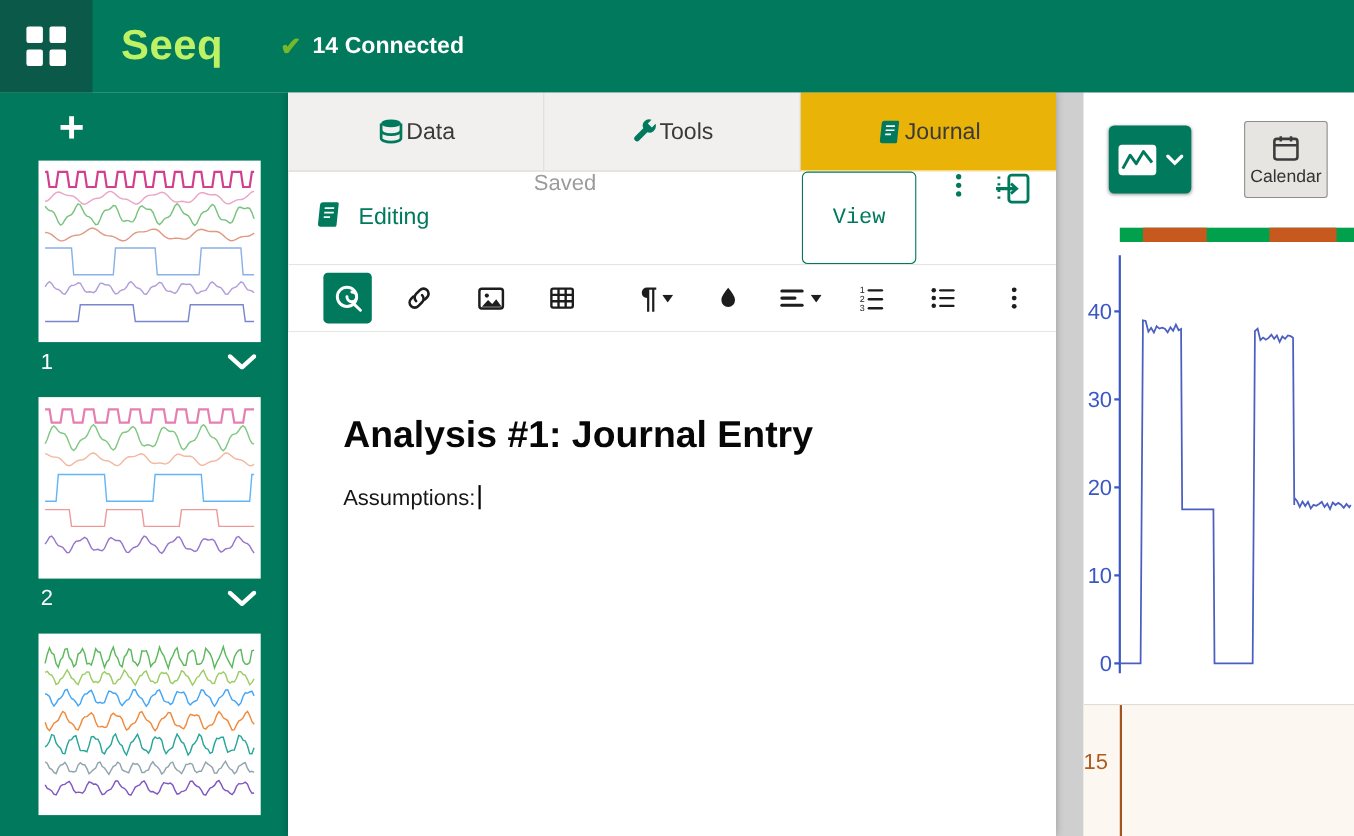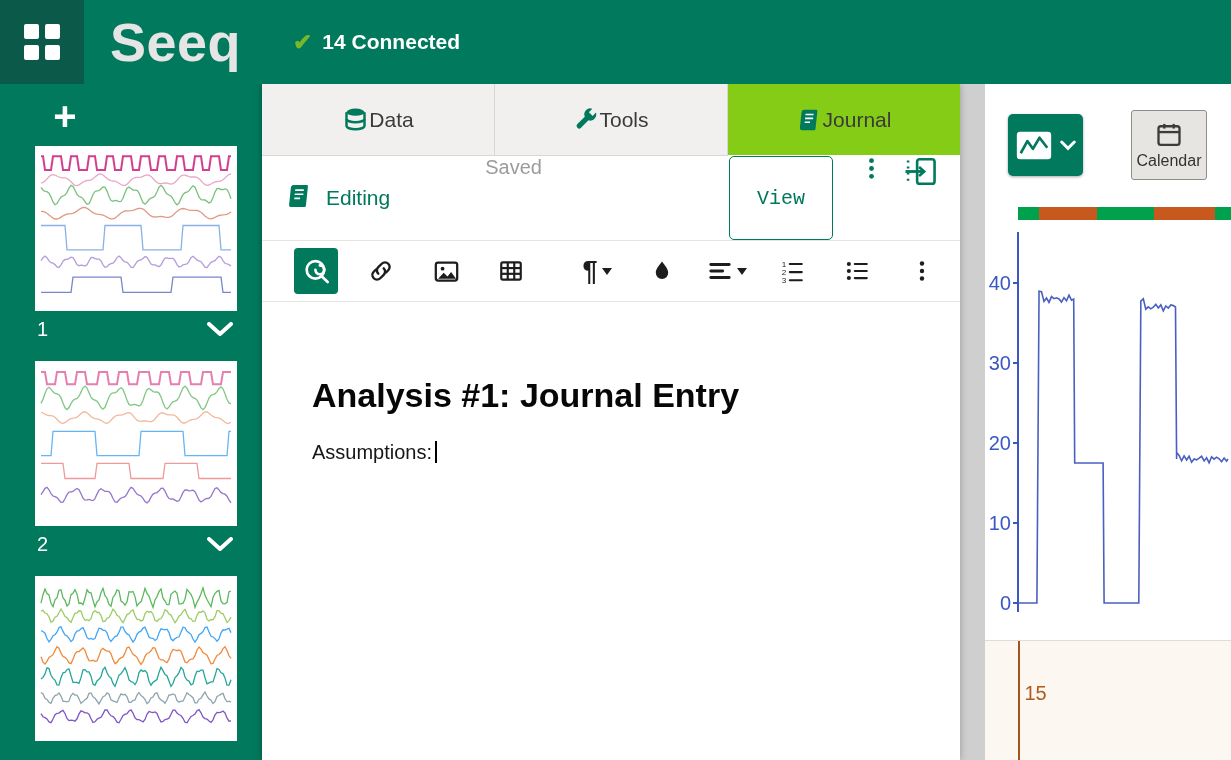--- a/index.html
+++ b/index.html
@@ -6,37 +6,37 @@
   body{
     width:1231px;height:760px;position:relative;
     background:#cfcfcf;
     font-family:"Liberation Sans",sans-serif;
     -webkit-font-smoothing:antialiased;
   }
   
   .topbar{position:absolute;top:0;left:0;width:1231px;height:84px;background:#00795c;display:flex;align-items:center;z-index:10;}
   .waffle{width:84px;height:84px;background:#0b5a49;display:grid;grid-template-columns:repeat(2,15px);grid-auto-rows:15px;gap:6px;align-content:center;justify-content:center;cursor:pointer;}
   .waffle i{width:15px;height:15px;background:#fff;border-radius:2px;display:block;}
-  .logo{color:#e5e5e5;font-size:54px;font-weight:700;letter-spacing:.5px;margin-left:26px;cursor:pointer;line-height:1;}
+  .logo{color:#bef264;font-size:38px;font-weight:700;letter-spacing:.5px;margin-left:26px;cursor:pointer;line-height:1;}
   .conn{margin-left:52px;display:flex;align-items:center;gap:10px;color:#fff;font-size:21px;font-weight:700;cursor:pointer;}
   .conn .check{color:#76b82a;font-size:23px;line-height:1;}
   
   .sidebar{position:absolute;top:84px;left:0;width:262px;height:676px;background:#00795c;overflow:hidden;}
   .add-btn{color:#fff;font-size:40px;font-weight:700;line-height:40px;margin:12px 0 6px 48px;width:34px;text-align:center;cursor:pointer;}
   .thumb-card{margin:10px 0 0 35px;width:202px;height:165px;background:#fff;cursor:pointer;overflow:hidden;}
   .thumb-card svg{display:block;}
   .thumb-row{width:202px;margin:0 0 14px 35px;height:36px;display:flex;align-items:center;justify-content:space-between;color:#fff;font-size:20px;}
   .thumb-row .lbl{padding-left:2px;}
   .thumb-row .chev{padding-right:4px;cursor:pointer;display:flex;}
   
   .main{position:absolute;top:84px;left:262px;width:698px;height:676px;background:#fff;display:flex;flex-direction:column;box-shadow:0 0 7px rgba(0,0,0,.28);}
   .tabs{display:flex;height:72px;flex:0 0 72px;}
   .tab{flex:1;display:flex;align-items:center;justify-content:center;background:#f1f0ee;border-right:1px solid #d9d7d3;border-bottom:1px solid #d9d7d3;font-size:21px;color:#3a3a3a;cursor:pointer;}
   .tab .ticon{color:#00795c;display:flex;}
-  .tab.active{background:#84cc16;border-bottom:1px solid #fff;}
+  .tab.active{background:#eab308;border-bottom:1px solid #fff;}
   .tab:last-child{border-right:none;}
   .journal-bar{height:84px;flex:0 0 84px;display:flex;padding:0 22px 0 24px;}
   .editing{display:flex;align-items:center;gap:12px;color:#00795c;font-size:21px;cursor:pointer;}
   .saved{color:#9b9b9b;font-size:20px;margin-left:95px;}
   .view-btn{margin-left:auto;background:#fff;border:1px solid #00795c;color:#00795c;border-radius:5px;font-size:20px;padding:9px 27px;cursor:pointer;font-family:Liberation Mono, monospace;}
   .jb-kebab{color:#00795c;margin-left:26px;cursor:pointer;display:flex;}
   .popout{margin-left:20px;cursor:pointer;display:flex;}
   .editor-toolbar{height:60px;flex:0 0 60px;border-top:1px solid #e6e4e0;border-bottom:1px solid #e6e4e0;display:flex;align-items:center;padding:0 32px;gap:21px;}
   .tb-btn{min-width:44px;height:46px;display:flex;align-items:center;justify-content:center;gap:4px;border-radius:4px;color:#1d1d1d;cursor:pointer;}
   .tb-btn.seeq{background:#00795c;color:#fff;width:46px;}
@@ -50,21 +50,21 @@
   
   .right{position:absolute;top:84px;left:985px;width:246px;height:676px;background:#fff;overflow:hidden;}
   .rp-toolbar{height:96px;display:flex;align-items:center;justify-content:space-between;padding:13px 24px 0 23px;gap:48px;}
   .trend-btn{width:88px;height:62px;background:#00795c;border-radius:5px;display:flex;align-items:center;justify-content:center;gap:7px;cursor:pointer;box-shadow:0 1px 3px rgba(0,0,0,.35);}
   .cal-btn{width:76px;height:70px;background:#e7e5e2;border:1px solid #8f8d8a;border-radius:3px;display:flex;flex-direction:column;align-items:center;justify-content:center;gap:3px;font-size:16px;color:#333;cursor:pointer;font-family:inherit;}
   .capsule-bar{position:relative;margin:14px 0 0 33px;width:213px;height:13px;}
   .capsule-seg{position:absolute;top:0;height:100%;}
   .chart{position:relative;width:246px;height:420px;}
   .bottom-chart{position:relative;width:246px;height:133px;background:#fcf7f1;border-top:1px solid #e0ddd8;}
   .b-axis{position:absolute;left:33px;top:0;bottom:0;width:2px;}
-  .b-label{position:absolute;left:0;top:41px;width:27px;text-align:center;font-size:20px;padding-left:37px;}
+  .b-label{position:absolute;left:0;top:41px;width:27px;text-align:left;font-size:20px;}
 </style>
 </head>
 <body>
 
 <header class="topbar">
   <div class="waffle">
     <i></i>
       <i></i>
       <i></i>
       <i></i>

